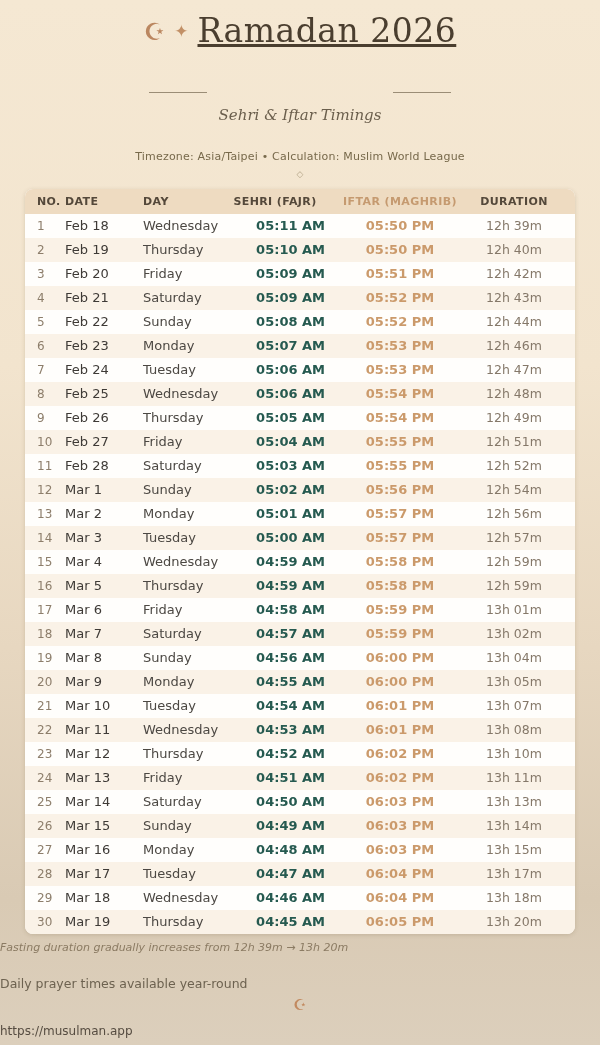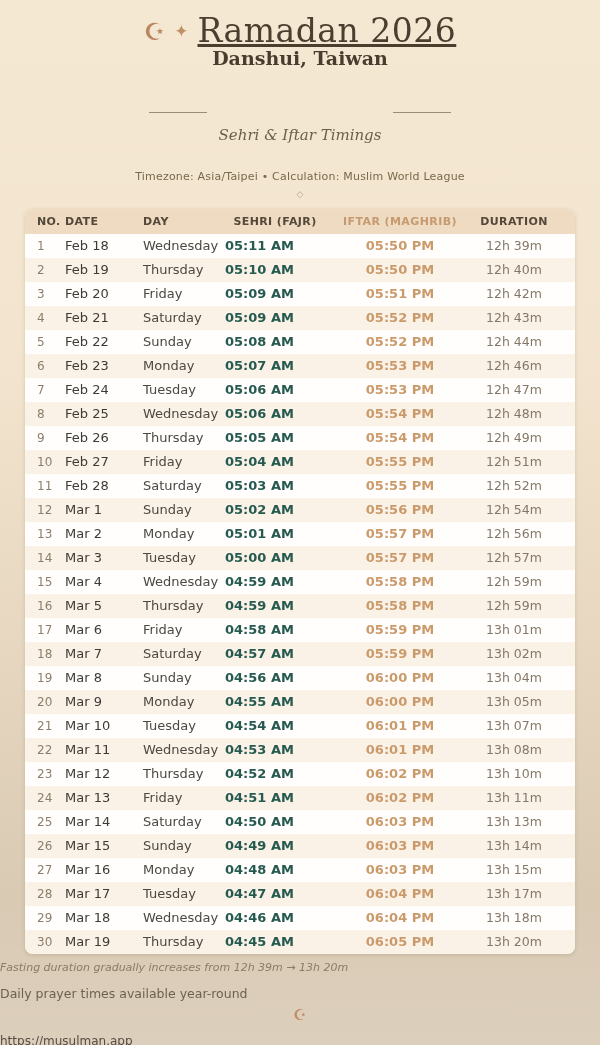--- a/index.html
+++ b/index.html
@@ -45,47 +45,46 @@
   .hc.c { text-align:center; }
   .hc.dur-h, .cell.duration { padding-right:22px; }
 
   .trow { height:24px; }
   .trow:nth-child(odd) { background:#fffefc; }
   .trow:nth-child(even) { background:#faf2e7; }
   .cell { font-size:13px; }
   .cell.no { padding-left:12px; color:#8d7e6b; font-size:12px; }
   .cell.date { padding-left:4px; color:#3e3a36; }
   .cell.day { padding-left:4px; color:#4c4843; }
-  .cell.sehri { text-align:left; font-weight:bold; color:#265a50; }
+  .cell.sehri { text-align:right; font-weight:bold; color:#265a50; }
   .cell.iftar { text-align:center; font-weight:bold; color:#cb9a6b; }
   .cell.duration { text-align:center; color:#857869; font-size:12.5px; }
 
   
   .footer { text-align:left; margin-top:7px; }
   .duration-note { font-style:italic; font-size:11px; color:#8b7b63; }
   .dua { font-family:"DejaVu Serif", serif; font-style:italic; font-size:17px; color:#635741; margin-top:5px; }
-  .availability { font-size:12.5px; color:#6d6250; margin-top:12px; }
+  .availability { font-size:12.5px; color:#6d6250; margin-top:22px; }
   .brand-row { display:flex; align-items:center; justify-content:center; gap:7px; margin-top:7px; cursor:pointer; }
   .brand-crescent { color:#c28a60; font-size:15px; line-height:1; }
   .brand { font-size:18px; font-weight:bold; color:#c28a60; letter-spacing:1.2px; }
   .url { font-size:12px; color:#564c41; margin-top:11px; }
   .method-note { font-size:10px; font-weight:bold; color:#564c41; margin-top:8px; letter-spacing:0.2px; }
 </style>
 </head>
 <body>
 
 <div class="page">
 
   <div class="hero">
     <div class="title-row">
       <span class="crescent">☪</span>
       <span class="sparkle">✦</span>
       <h1 class="title">Ramadan 2026</h1>
     </div>
-    <div class="location">Danshui, Taiwan</div>
     <div class="subtitle-row">
       <span class="line"></span>
       <span class="subtitle">Sehri &amp; Iftar Timings</span>
       <span class="line"></span>
     </div>
     <div class="meta">Timezone: Asia/Taipei • Calculation: Muslim World League</div>
     <div class="diamond">◇</div>
   </div>
 
   <div class="table-card">

